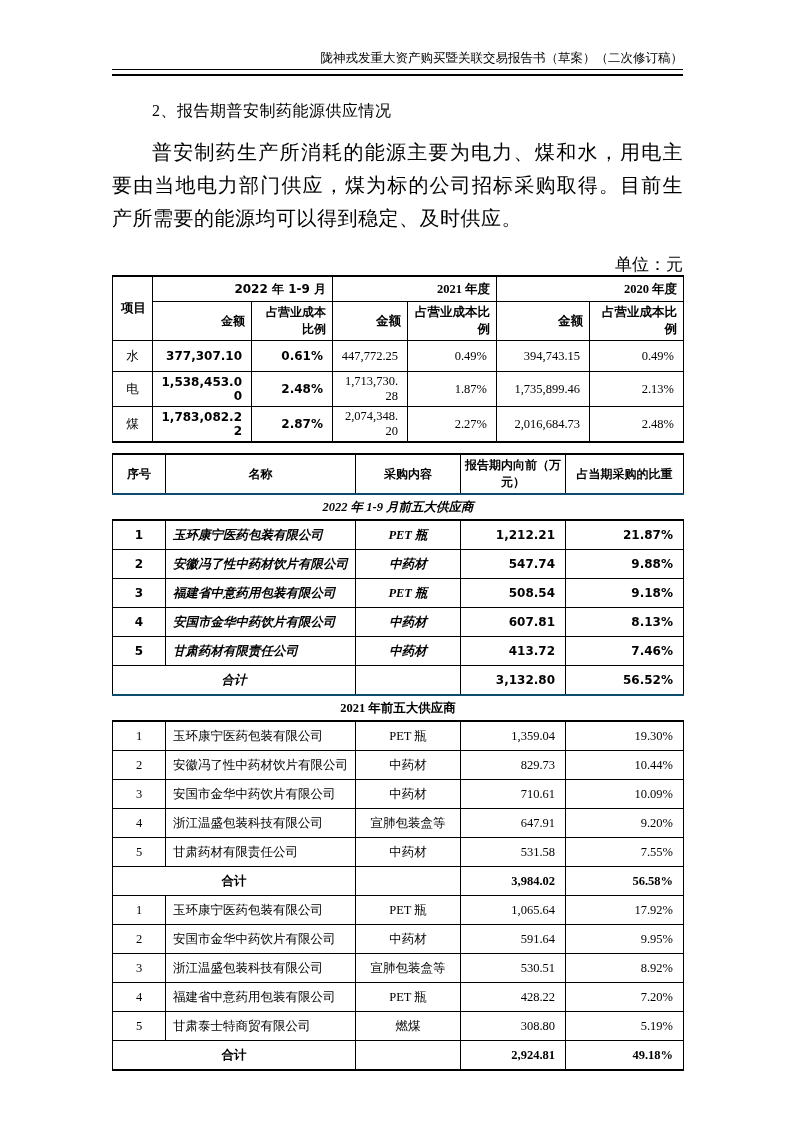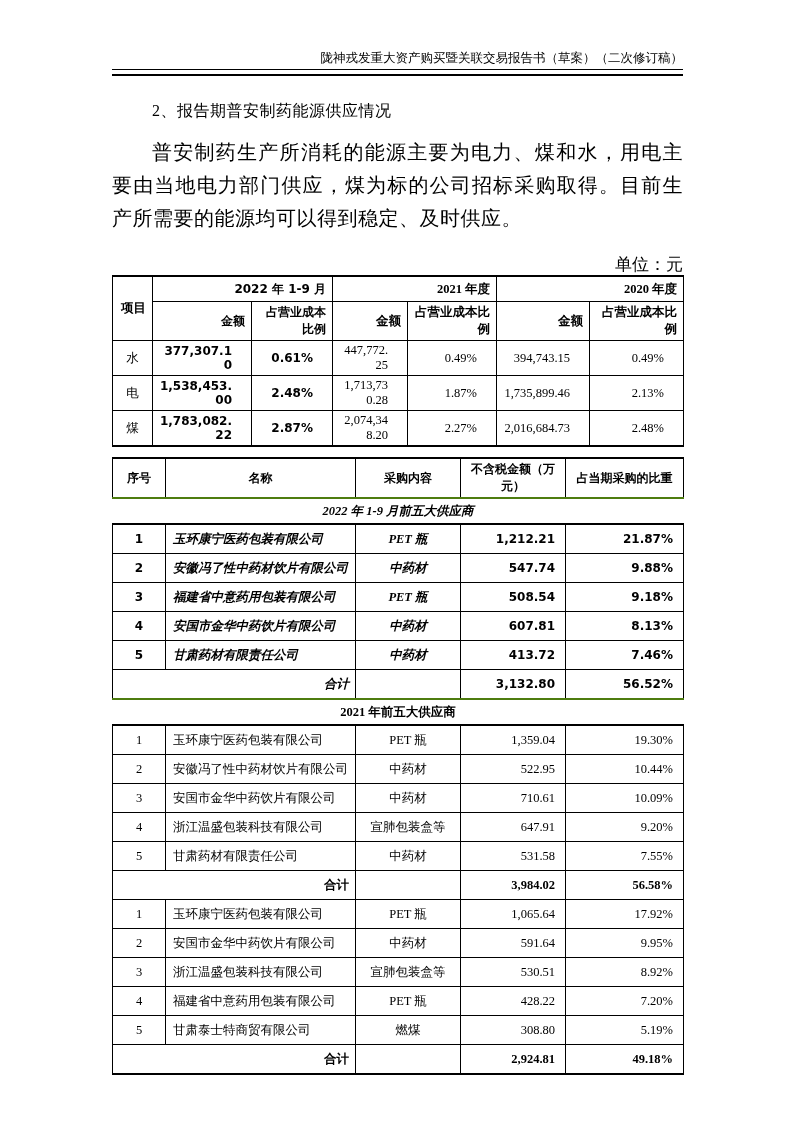--- a/index.html
+++ b/index.html
@@ -25,37 +25,37 @@
   td,th{border:1px solid #000;padding:2px 6px;vertical-align:middle;
     font-weight:normal;word-break:break-all;}
   
   .energy{margin-top:2px;}
   .energy .hd{font-weight:bold;text-align:right;}
   .energy .hd-sans{font-family:"DejaVu Sans","Liberation Sans",sans-serif;font-size:12px;}
   .energy .group td{height:20px;}
   .energy .sub td{height:34px;}
   .energy .data td{height:26px;}
   .energy .c-item{text-align:center;}
-  .energy .c-num{text-align:right;padding-right:19px;}
+  .energy .c-num{text-align:right;padding-right:9px;}
   .energy .v2022{font-weight:bold;font-family:"DejaVu Sans","Liberation Sans",sans-serif;font-size:12px;}
   
   .suppliers{margin-top:10px;}
   .suppliers thead th{font-weight:bold;height:26px;text-align:center;
     font-family:"DejaVu Sans","Liberation Sans",sans-serif;font-size:12px;padding:2px 3px;}
   .suppliers .section-title td{border-left:none;border-right:none;
-    border-top:2px solid #4d7c0f;border-bottom:2px solid #000;
+    border-top:2px solid #0c4a6e;border-bottom:2px solid #000;
     text-align:center;font-weight:bold;height:20px;font-size:12.5px;}
   .suppliers .data td{height:24px;}
   .suppliers .c-idx{text-align:center;}
   .suppliers .c-name{text-align:left;padding-left:7px;}
   .suppliers .c-content{text-align:center;}
   .suppliers .c-amt{text-align:right;padding-right:10px;}
   .suppliers .c-ratio{text-align:right;padding-right:10px;}
   .suppliers .total td{font-weight:bold;height:24px;}
-  .suppliers .total .t-label{text-align:right;}
+  .suppliers .total .t-label{text-align:center;}
   
   .suppliers .emph td{font-weight:bold;}
   .suppliers .emph .c-name,.suppliers .emph .c-content{font-style:italic;}
   .suppliers .emph .c-idx,.suppliers .emph .c-amt,.suppliers .emph .c-ratio,
   .suppliers .total-emph .c-amt,.suppliers .total-emph .c-ratio{
     font-family:"DejaVu Sans","Liberation Sans",sans-serif;font-size:12px;}
   .suppliers .title-emph{font-style:italic;}
 </style>
 </head>
 <body>
@@ -134,21 +134,21 @@
         <col style="width:190px">
         <col style="width:105px">
       <col style="width:105px">
         <col style="width:118px">
     </colgroup>
     <thead>
       <tr>
         <th>序号</th>
         <th>名称</th>
         <th>采购内容</th>
-        <th>不含税金额（万元）</th>
+        <th>报告期内向前（万元）</th>
         <th>占当期采购的比重</th>
       </tr>
     </thead>
     <tbody>
 
       <tr class="section-title">
         <td colspan="5" class="title-emph">2022 年 1-9 月前五大供应商</td>
       </tr>
       <tr class="data emph">
         <td class="c-idx">1</td>
@@ -199,21 +199,21 @@
         <td class="c-idx">1</td>
         <td class="c-name">玉环康宁医药包装有限公司</td>
         <td class="c-content">PET 瓶</td>
         <td class="c-amt">1,359.04</td>
         <td class="c-ratio">19.30%</td>
       </tr>
       <tr class="data">
         <td class="c-idx">2</td>
         <td class="c-name">安徽冯了性中药材饮片有限公司</td>
         <td class="c-content">中药材</td>
-        <td class="c-amt">522.95</td>
+        <td class="c-amt">829.73</td>
         <td class="c-ratio">10.44%</td>
       </tr>
       <tr class="data">
         <td class="c-idx">3</td>
         <td class="c-name">安国市金华中药饮片有限公司</td>
         <td class="c-content">中药材</td>
         <td class="c-amt">710.61</td>
         <td class="c-ratio">10.09%</td>
       </tr>
       <tr class="data">

